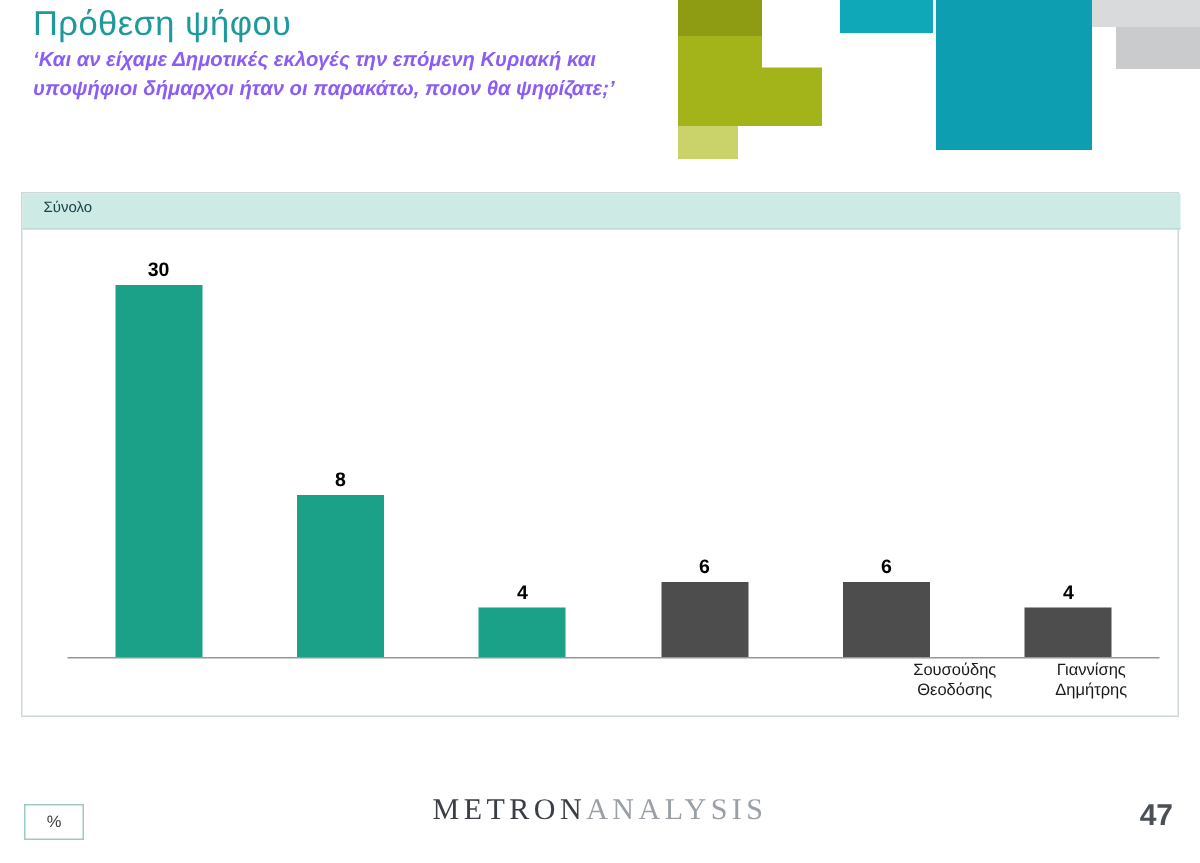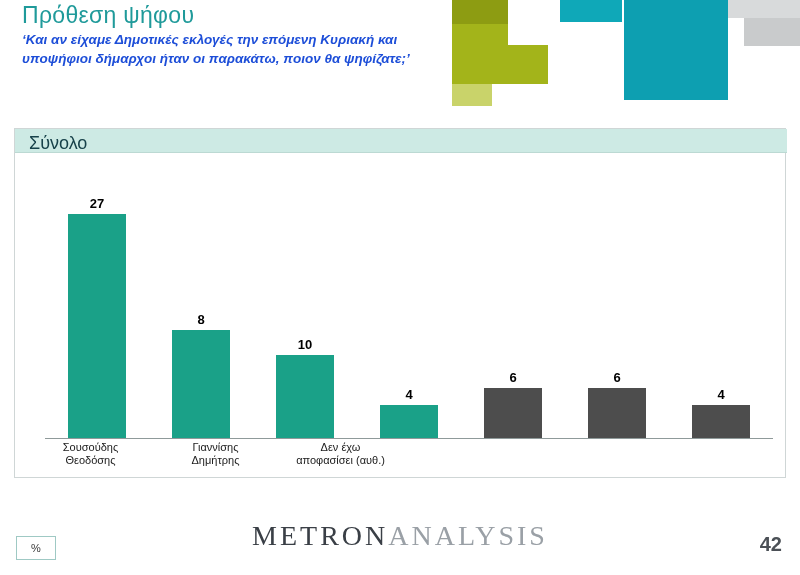--- a/index.html
+++ b/index.html
@@ -41,42 +41,42 @@
     letter-spacing: .3px;
   }
   .subtitle {
     position: absolute;
     left: 22px; top: 30px;
     width: 420px;
     font-size: 13.5px;
     line-height: 19px;
     font-weight: bold;
     font-style: italic;
-    color: #1d4ed8;
+    color: #8b5cf6;
   }
 
   
   .panel {
     position: absolute;
     left: 14px; top: 128px;
     width: 772px; height: 350px;
     background: #ffffff;
     border: 1px solid #cfd6d6;
   }
   .panel-tab {
     position: absolute;
     left: 0; top: 0;
     width: 772px; height: 24px;
     background: #cdeae4;
     border-bottom: 1px solid #bcd9d3;
   }
   .panel-tab span {
     position: absolute;
     left: 14px; top: 4px;
-    font-size: 18px;
+    font-size: 10px;
     color: #17424a;
   }
 
   
   .plot {
     position: absolute;
     left: 0; top: 24px;
     width: 772px; height: 326px;
   }
   .axis {
@@ -112,22 +112,21 @@
   .bar {
     width: 58px;
     background: #1aa188;
   }
 
   .labels {
     position: absolute;
     left: 30px; top: 288px;
     width: 728px;
     display: flex;
-    justify-content: flex-start;
-    gap: 34px;
+    justify-content: flex-end;
   }
   .label-slot {
     width: 91px;
     text-align: center;
     font-size: 11px;
     line-height: 13px;
     color: #1a1a1a;
   }
 
   
@@ -140,21 +139,21 @@
     display: flex;
     align-items: center;
     justify-content: center;
     font-size: 11px;
     color: #3a3a3a;
   }
   .brand {
     position: absolute;
     left: 0; right: 0; bottom: 20px;
     text-align: center;
-    font-size: 28px;
+    font-size: 20px;
     letter-spacing: 3px;
     color: #3a3f46;
     font-family: "Liberation Serif", serif;
   }
   .brand .light { color: #9aa0a6; }
   .page-no {
     position: absolute;
     right: 18px; bottom: 16px;
     font-size: 20px;
     font-weight: bold;
@@ -180,30 +179,26 @@
   <div class="subtitle">‘Και αν είχαμε Δημοτικές εκλογές την επόμενη Κυριακή και υποψήφιοι δήμαρχοι ήταν οι παρακάτω, ποιον θα ψηφίζατε;’</div>
 
   <div class="panel">
     <div class="panel-tab">
       <span>Σύνολο</span>
     </div>
 
     <div class="plot">
       <div class="bars" id="bars">
           <div class="bar-slot">
-            <div class="bar-value">27</div>
-            <div class="bar" style="height: 223.594px; background: rgb(26, 161, 136);"></div>
+            <div class="bar-value">30</div>
+            <div class="bar" style="height: 248.438px; background: rgb(26, 161, 136);"></div>
           </div>
           <div class="bar-slot">
             <div class="bar-value">8</div>
             <div class="bar" style="height: 107.656px; background: rgb(26, 161, 136);"></div>
-          </div>
-          <div class="bar-slot">
-            <div class="bar-value">10</div>
-            <div class="bar" style="height: 82.8125px; background: rgb(26, 161, 136);"></div>
           </div>
           <div class="bar-slot">
             <div class="bar-value">4</div>
             <div class="bar" style="height: 33.125px; background: rgb(26, 161, 136);"></div>
           </div>
           <div class="bar-slot">
             <div class="bar-value">6</div>
             <div class="bar" style="height: 49.6875px; background: rgb(77, 77, 77);"></div>
           </div>
           <div class="bar-slot">
@@ -212,23 +207,22 @@
           </div>
           <div class="bar-slot">
             <div class="bar-value">4</div>
             <div class="bar" style="height: 33.125px; background: rgb(77, 77, 77);"></div>
           </div>
         </div>
       <div class="axis"></div>
       <div class="labels" id="labels">
           <div class="label-slot">Σουσούδης Θεοδόσης</div>
           <div class="label-slot">Γιαννίσης Δημήτρης</div>
-          <div class="label-slot">Δεν έχω αποφασίσει (αυθ.)</div>
         </div>
     </div>
   </div>
 
   <div class="pct-box">
     <span>%</span>
   </div>
   <div class="brand"><span>METRON</span><span class="light">ANALYSIS</span></div>
-  <div class="page-no">42</div>
+  <div class="page-no">47</div>
 </div>
 
 </body></html>

